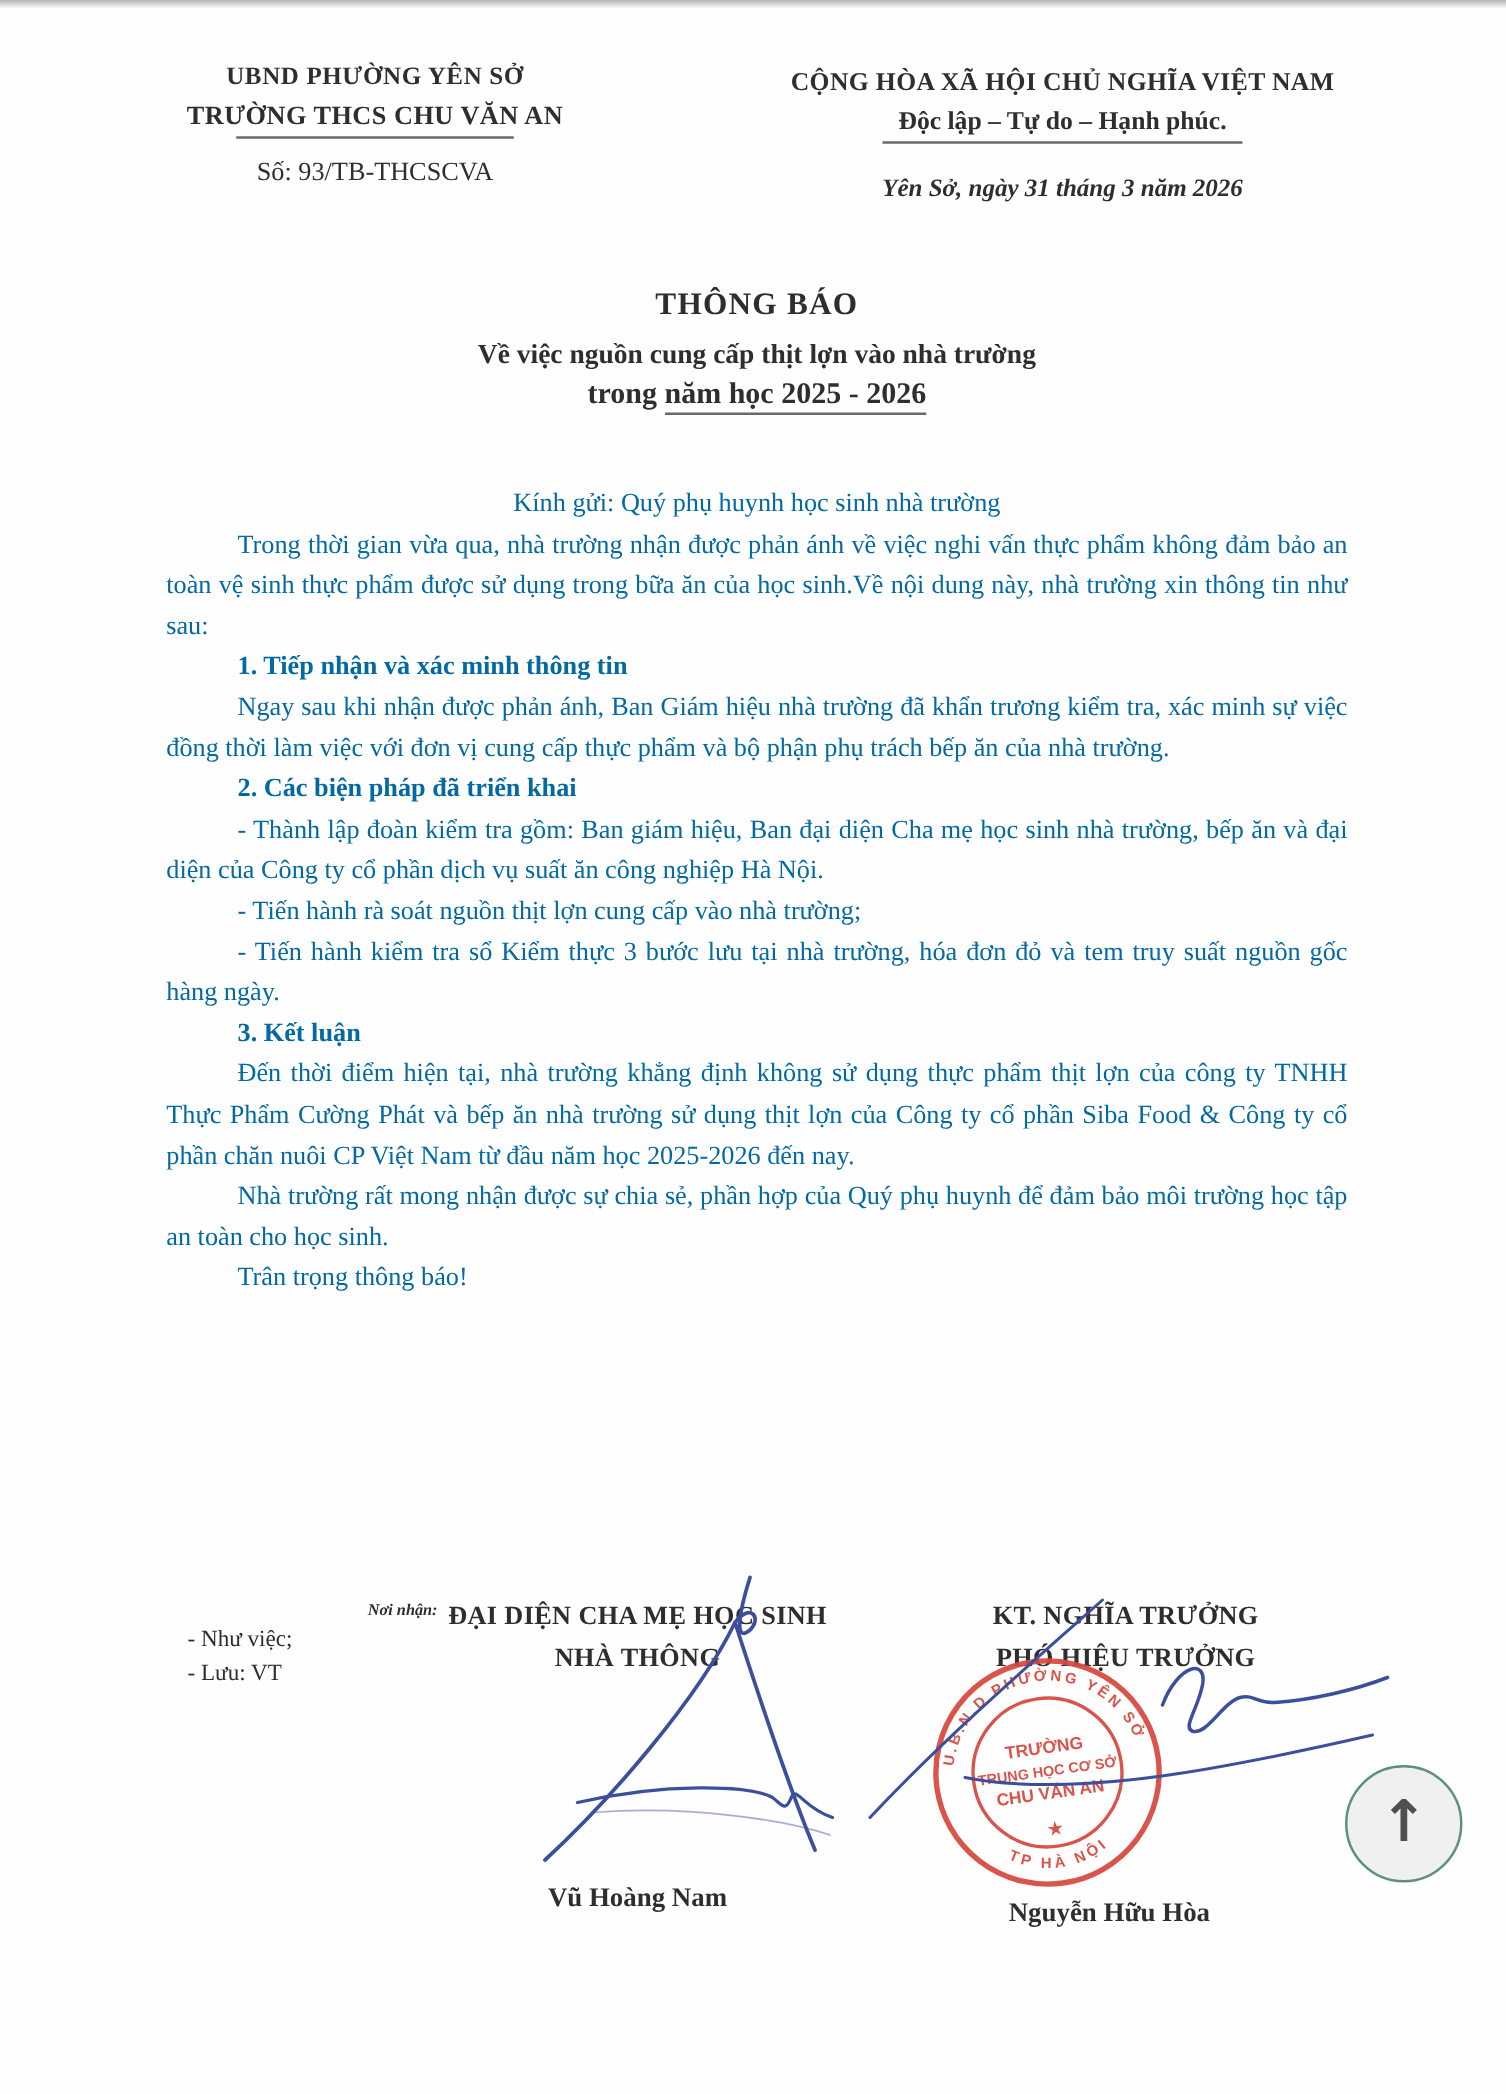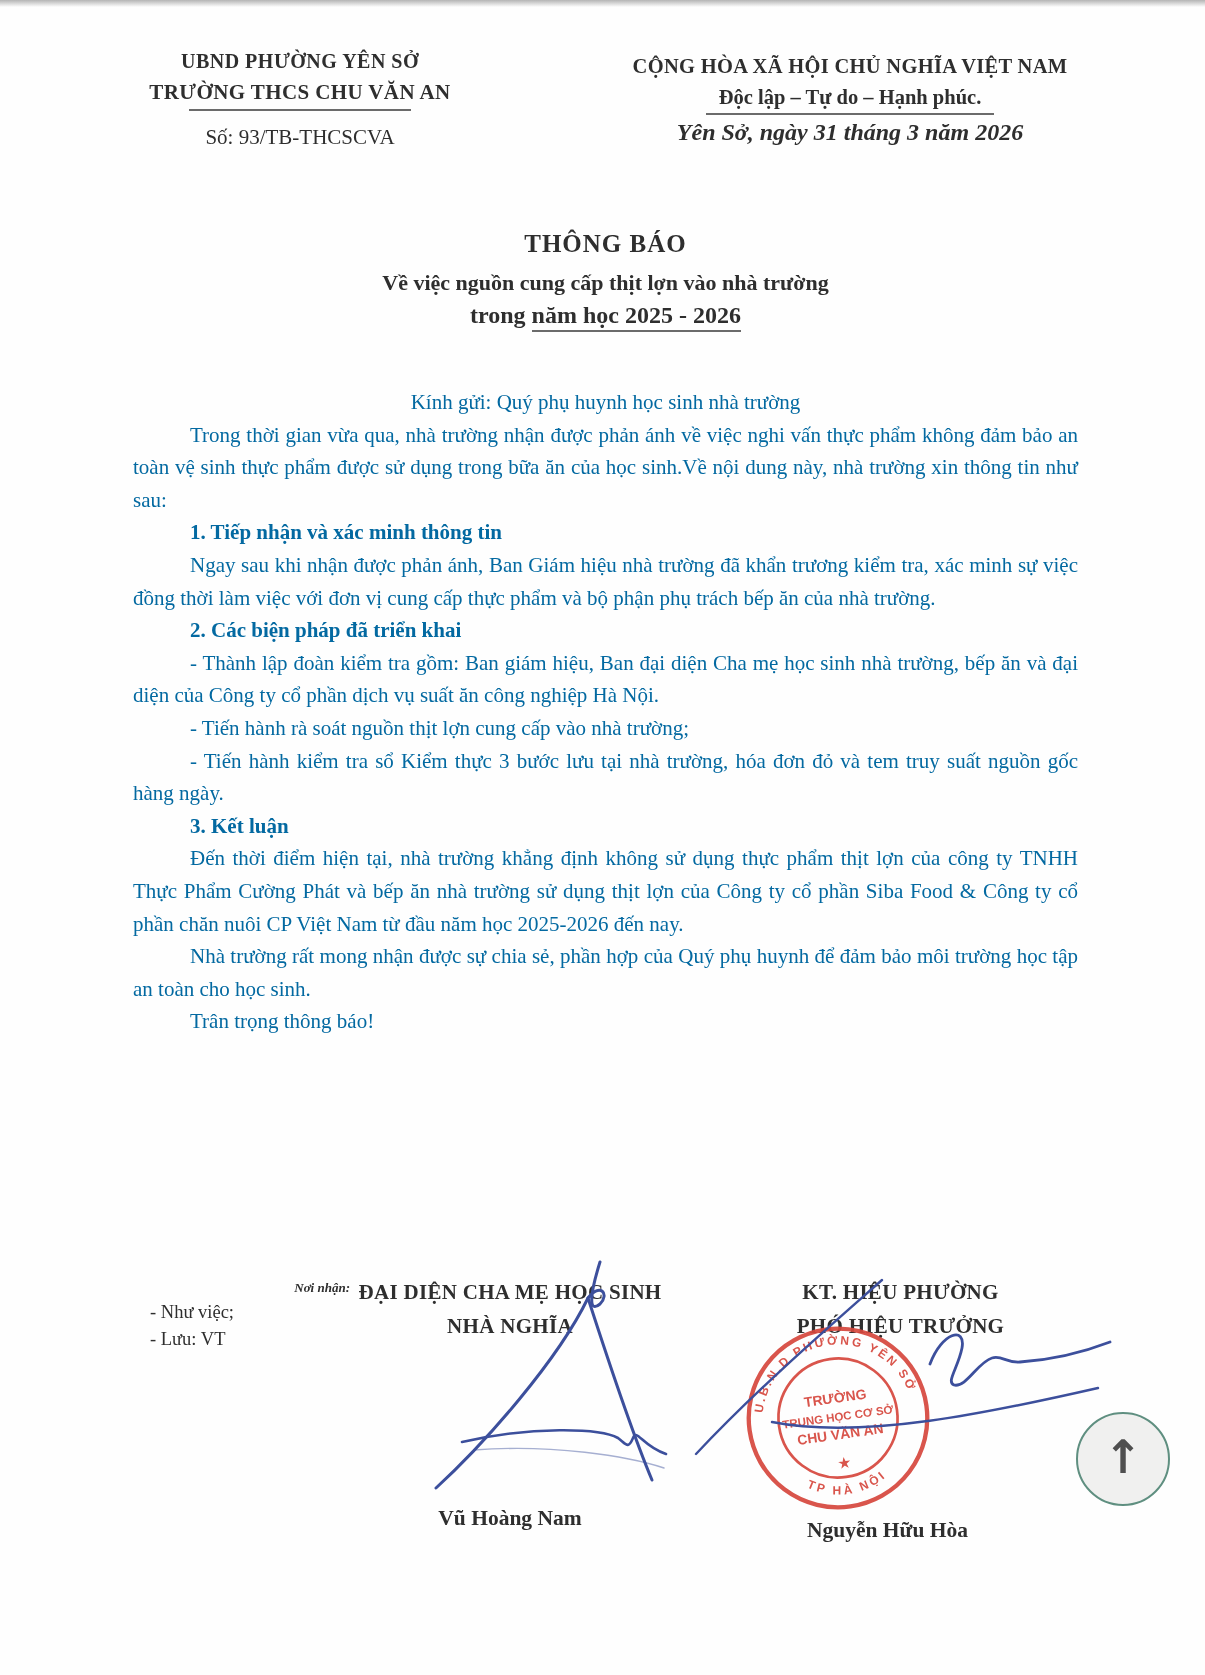--- a/index.html
+++ b/index.html
@@ -16,21 +16,21 @@
   .hdr-left { left: 110px; top: 50px; width: 380px; }
   .hdr-left .l1 { font-size: 20px; font-weight: 600; letter-spacing: .5px; }
   .hdr-left .l2 { font-size: 21px; font-weight: 700; margin-top: 7px; letter-spacing: .4px; }
   .rule { height: 2px; background: #6b6b6b; margin: 4px auto 0 auto; }
   .rule.w-left { width: 222px; }
   .rule.w-right { width: 288px; }
   .hdr-left .l3 { font-size: 21px; margin-top: 14px; }
   .hdr-right { left: 545px; top: 55px; width: 610px; }
   .hdr-right .l1 { font-size: 20.5px; font-weight: 700; letter-spacing: .3px; }
   .hdr-right .l2 { font-size: 20.5px; font-weight: 700; margin-top: 8px; }
-  .hdr-right .dateline { font-size: 24px; font-style: italic; font-weight: 600; margin-top: 4px; }
+  .hdr-right .dateline { font-size: 20px; font-style: italic; font-weight: 600; margin-top: 25px; }
 
   
   .title-block { left: 133px; top: 230px; width: 945px; }
   .title-block .t1 { font-size: 25px; font-weight: 700; letter-spacing: 1px; }
   .title-block .t2 { font-size: 22px; font-weight: 700; margin-top: 12px; }
   .title-block .t3 { font-size: 24px; font-weight: 700; margin-top: 6px; }
   .title-block .t3 .u { border-bottom: 2px solid #6b6b6b; padding-bottom: 2px; }
 
   
   .body-text { left: 133px; top: 386px; width: 945px; font-size: 21px;
@@ -105,24 +105,24 @@
   </div>
 
   <div class="abs recipients">
     <div class="r-title">Nơi nhận:</div>
     <div class="r-item">- Như việc;</div>
     <div class="r-item">- Lưu: VT</div>
   </div>
 
   <div class="abs sign-center center">
     <div class="s1">ĐẠI DIỆN CHA MẸ HỌC SINH</div>
-    <div class="s2">NHÀ NGHĨA</div>
+    <div class="s2">NHÀ THÔNG</div>
   </div>
   <div class="abs sign-right center">
-    <div class="s1">KT. HIỆU PHƯỜNG</div>
+    <div class="s1">KT. NGHĨA TRƯỞNG</div>
     <div class="s2">PHÓ HIỆU TRƯỞNG</div>
   </div>
 
   <svg class="abs sig-mid" viewBox="0 0 295 258">
     <g fill="none" stroke="#3c4f9c" stroke-linecap="round">
       <path d="M 188,6 C 178,38 176,58 188,48 C 198,38 188,26 176,42 C 146,104 74,186 24,232" stroke-width="3"></path>
       <path d="M 176,42 C 196,104 224,186 240,224" stroke-width="3"></path>
       <path d="M 50,186 C 120,170 188,172 206,182 C 214,188 216,194 221,182 C 225,172 230,190 254,198" stroke-width="2.6"></path>
       <path d="M 62,194 C 140,188 216,200 252,212" stroke-width="1.4" opacity="0.45"></path>
     </g>

